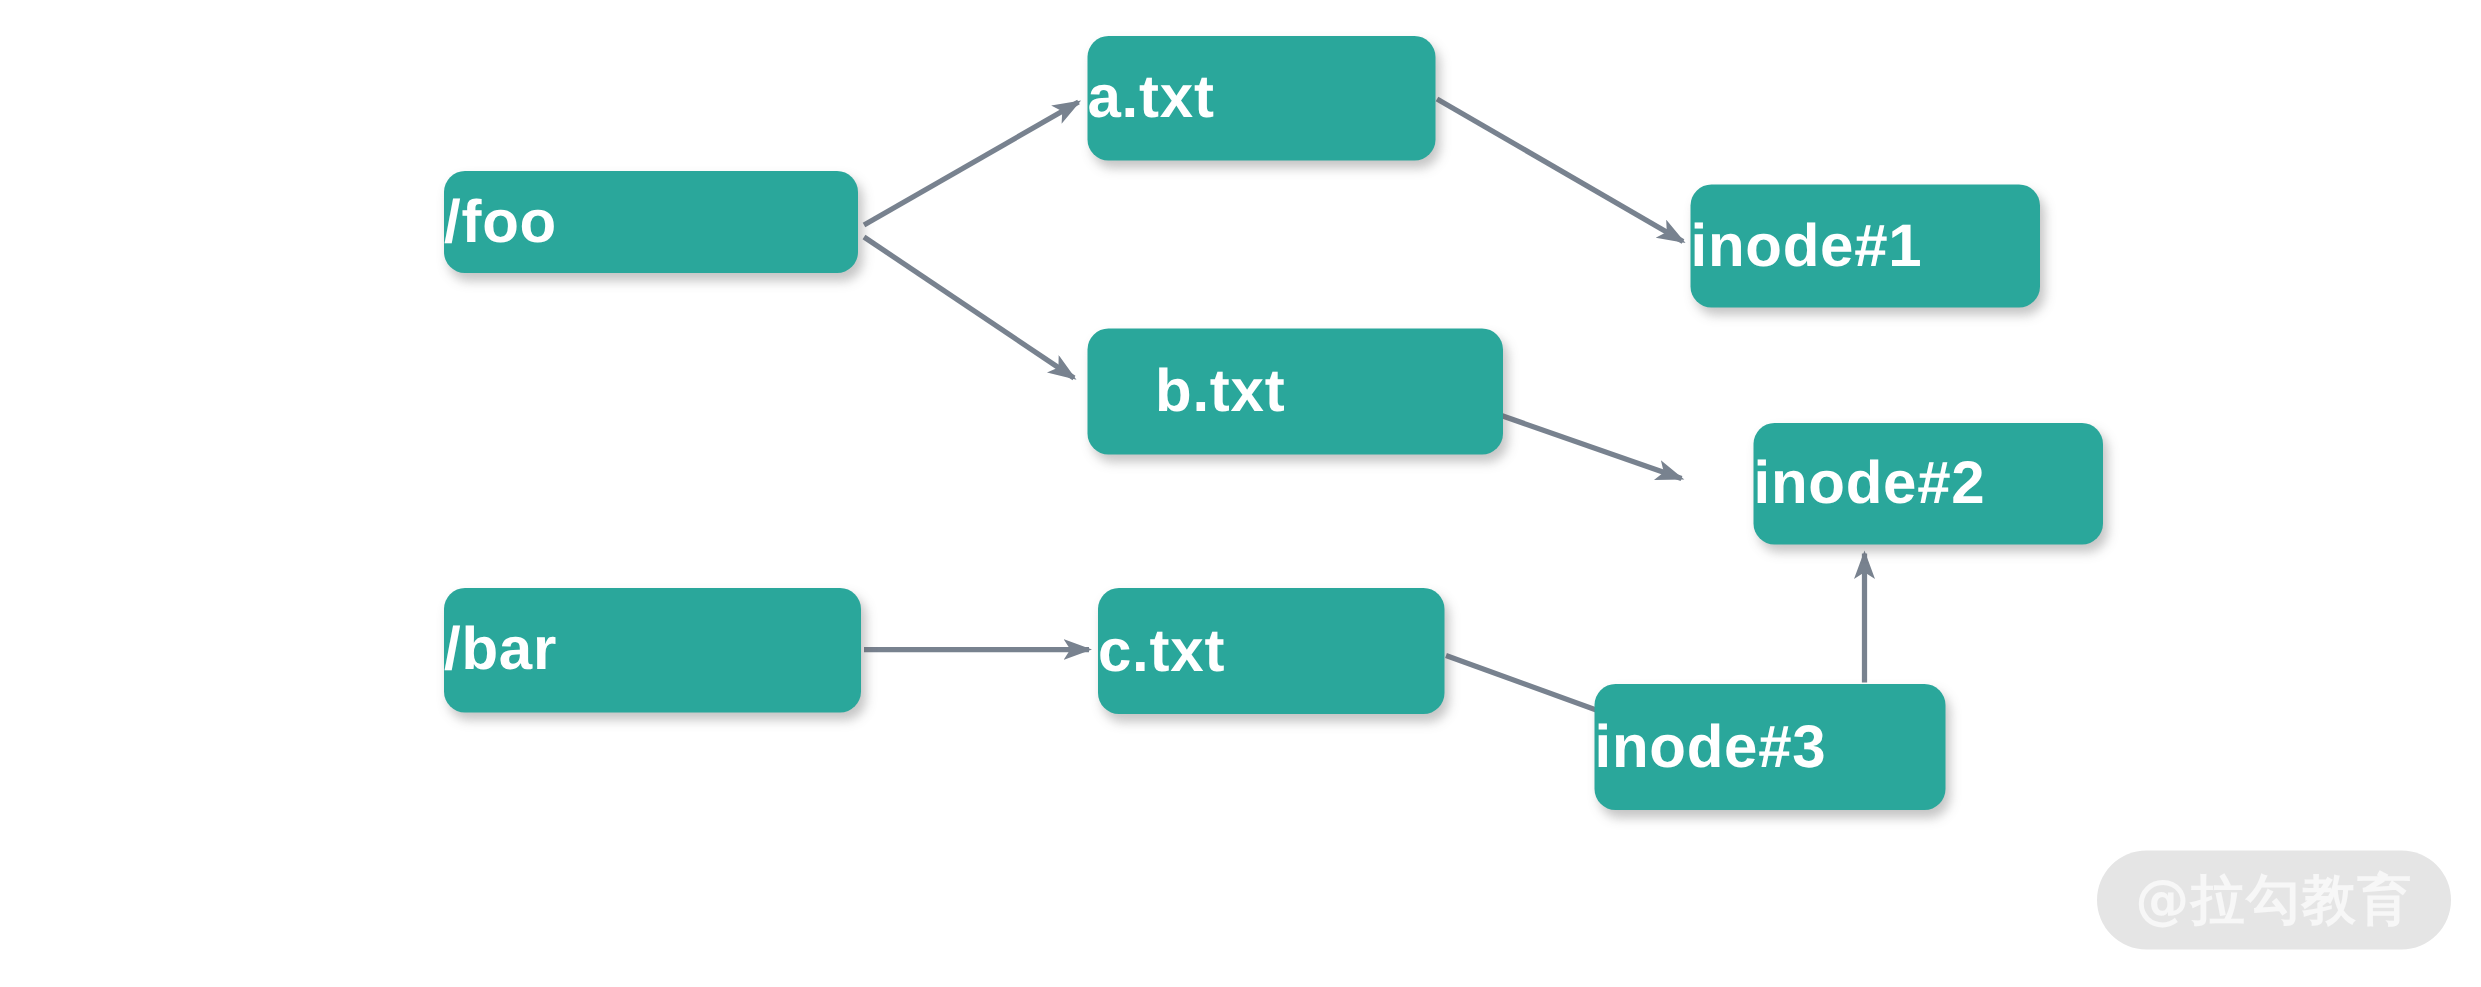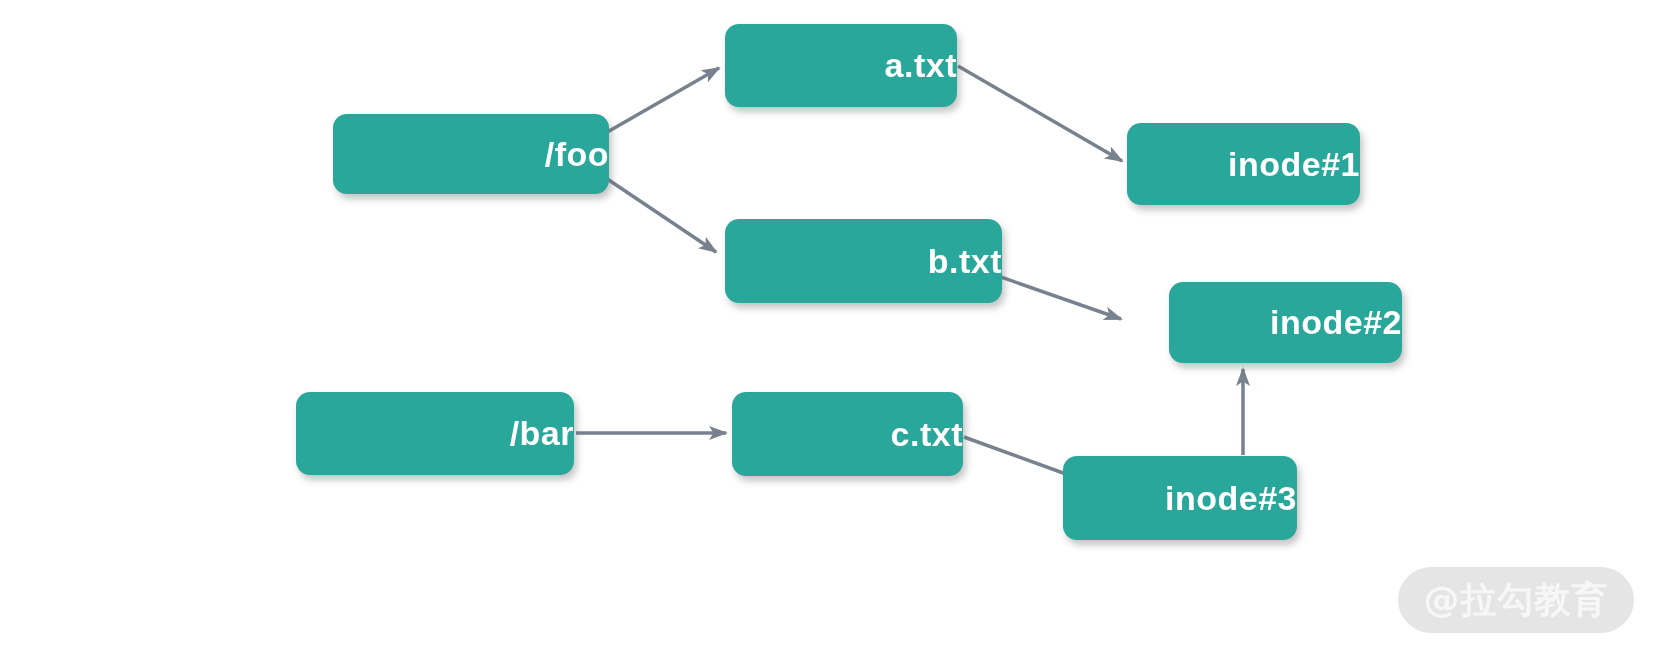--- a/index.html
+++ b/index.html
@@ -25,30 +25,30 @@
   }
   .edge {
     stroke: #78828f;
     stroke-width: 3.5;
     fill: none;
   }
   .node {
     position: absolute;
     display: flex;
     align-items: center;
-    justify-content: flex-end;
+    justify-content: flex-start;
     background: #2aa79b;
     border-radius: 14px;
     box-shadow: 3px 5px 7px rgba(90, 90, 90, 0.35);
     color: #ffffff;
-    font-size: 34px;
+    font-size: 40px;
     font-weight: bold;
     letter-spacing: 0.5px;
   }
-  .node-foo    { left: 296px;  top: 114px; width: 276px; height: 80px; margin-left: 37px; }
+  .node-foo    { left: 296px;  top: 114px; width: 276px; height: 68px; }
   .node-a-txt  { left: 725px;  top: 24px;  width: 232px; height: 83px; }
   .node-b-txt  { left: 725px;  top: 219px; width: 232px; height: 84px; padding-left: 45px; }
   .node-bar    { left: 296px;  top: 392px; width: 278px; height: 83px; }
   .node-c-txt  { left: 732px;  top: 392px; width: 231px; height: 84px; }
   .node-inode1 { left: 1127px; top: 123px; width: 233px; height: 82px; }
   .node-inode2 { left: 1127px; top: 282px; width: 233px; height: 81px; margin-left: 42px; }
   .node-inode3 { left: 1063px; top: 456px; width: 234px; height: 84px; }
   .watermark {
     position: absolute;
     left: 1398px;

